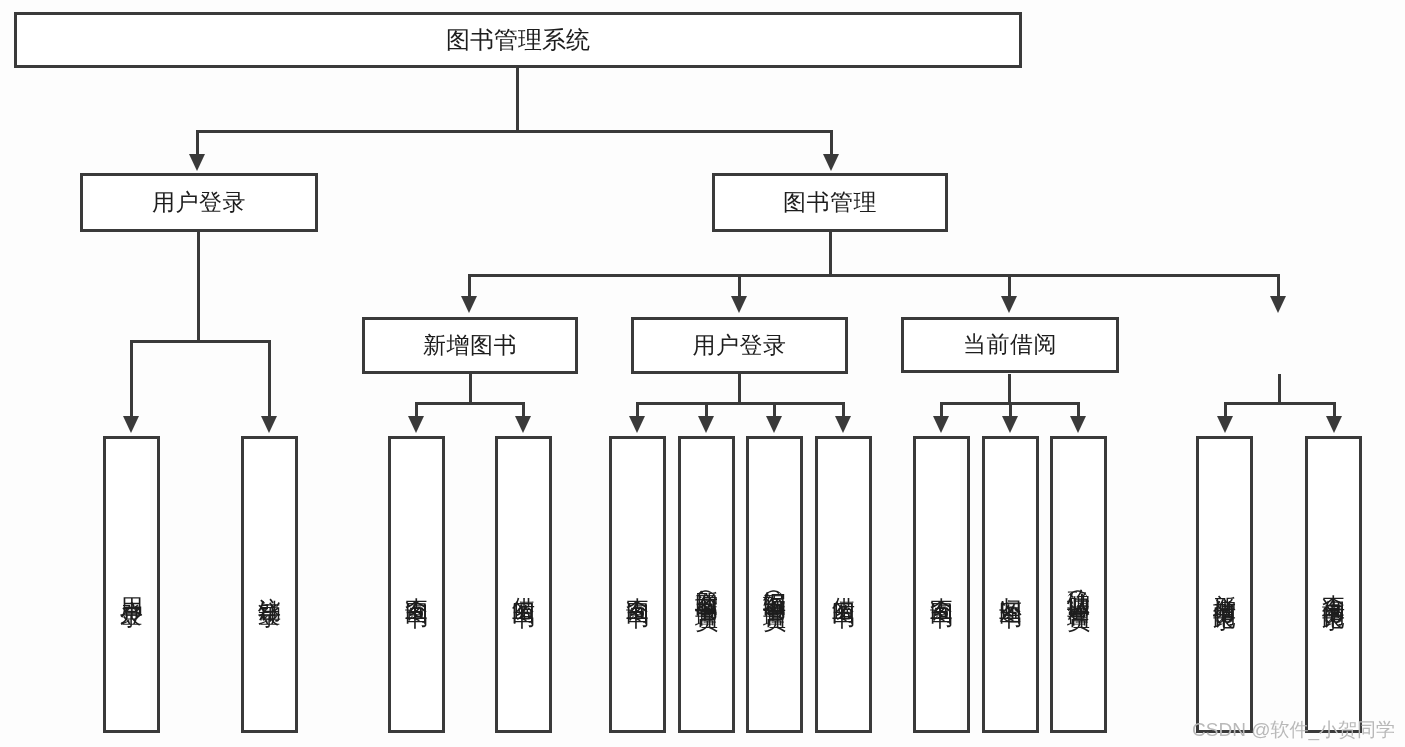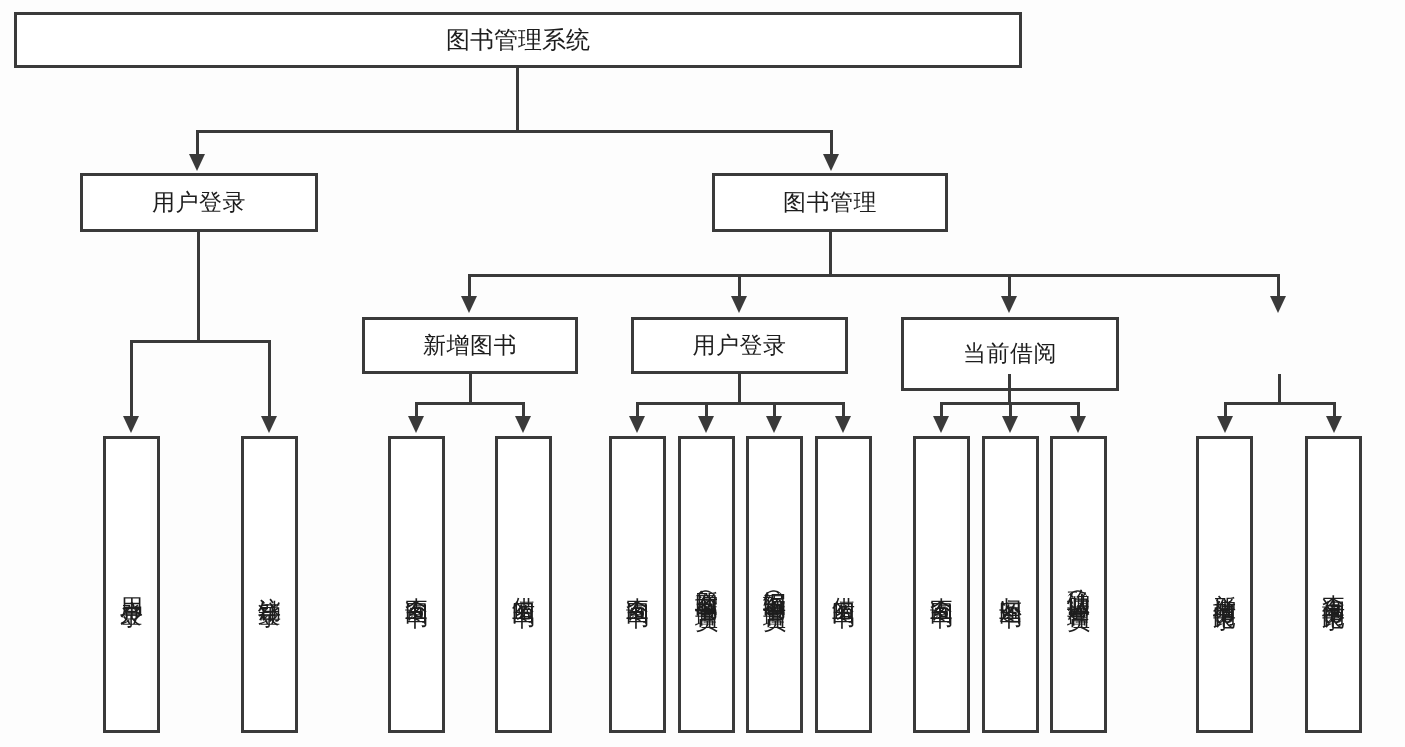--- a/index.html
+++ b/index.html
@@ -121,21 +121,21 @@
   <div class="arrow" style="left:1001px; top:296px;"></div>
   <div class="vline" style="left:1277px; top:274px; height:24px;"></div>
   <div class="arrow" style="left:1270px; top:296px;"></div>
 
   <div class="node h" style="left:362px; top:317px; width:216px; height:57px;">
     <span>新增图书</span>
   </div>
   <div class="node h" style="left:631px; top:317px; width:217px; height:57px;">
     <span>用户登录</span>
   </div>
-  <div class="node h" style="left:901px; top:317px; width:218px; height:74px;">
+  <div class="node h" style="left:901px; top:317px; width:218px; height:56px;">
     <span>当前借阅</span>
   </div>
 
   <div class="vline" style="left:469px; top:374px; height:30px;"></div>
   <div class="hline" style="left:415px; top:402px; width:110px;"></div>
   <div class="vline" style="left:415px; top:402px; height:16px;"></div>
   <div class="arrow" style="left:408px; top:416px;"></div>
   <div class="vline" style="left:522px; top:402px; height:16px;"></div>
   <div class="arrow" style="left:515px; top:416px;"></div>
 
@@ -203,14 +203,15 @@
     <span class="vtext">确认归还（管理员）</span>
   </div>
 
   <div class="node v" style="left:1196px; top:436px; width:57px; height:297px;">
     <span class="vtext">新增借阅记录</span>
   </div>
   <div class="node v" style="left:1305px; top:436px; width:57px; height:297px;">
     <span class="vtext">查询借阅记录</span>
   </div>
 
+  <div id="watermark">CSDN @软件_小贺同学</div>
 
 </div>
 
 </body></html>

